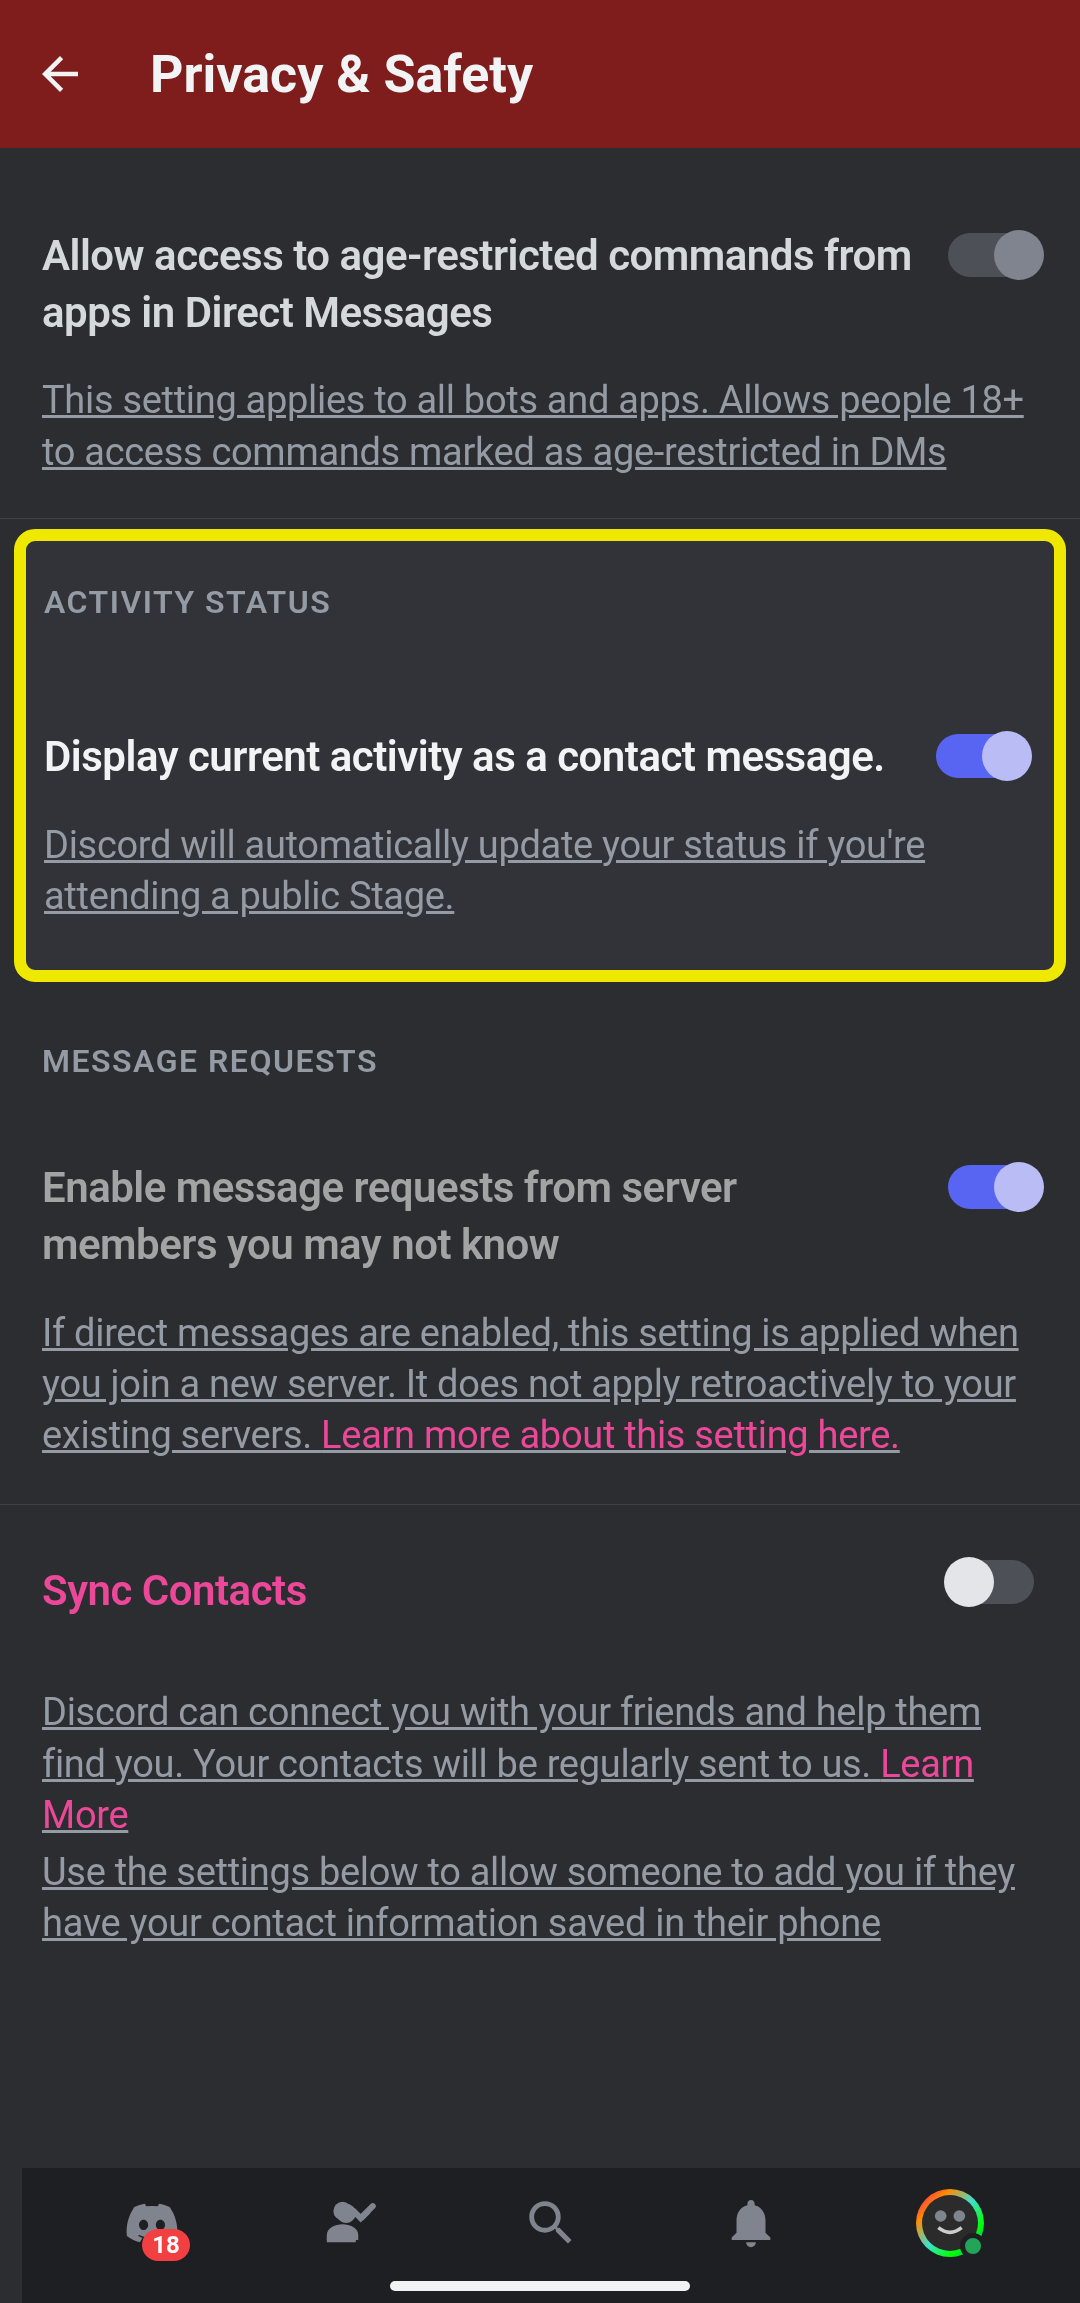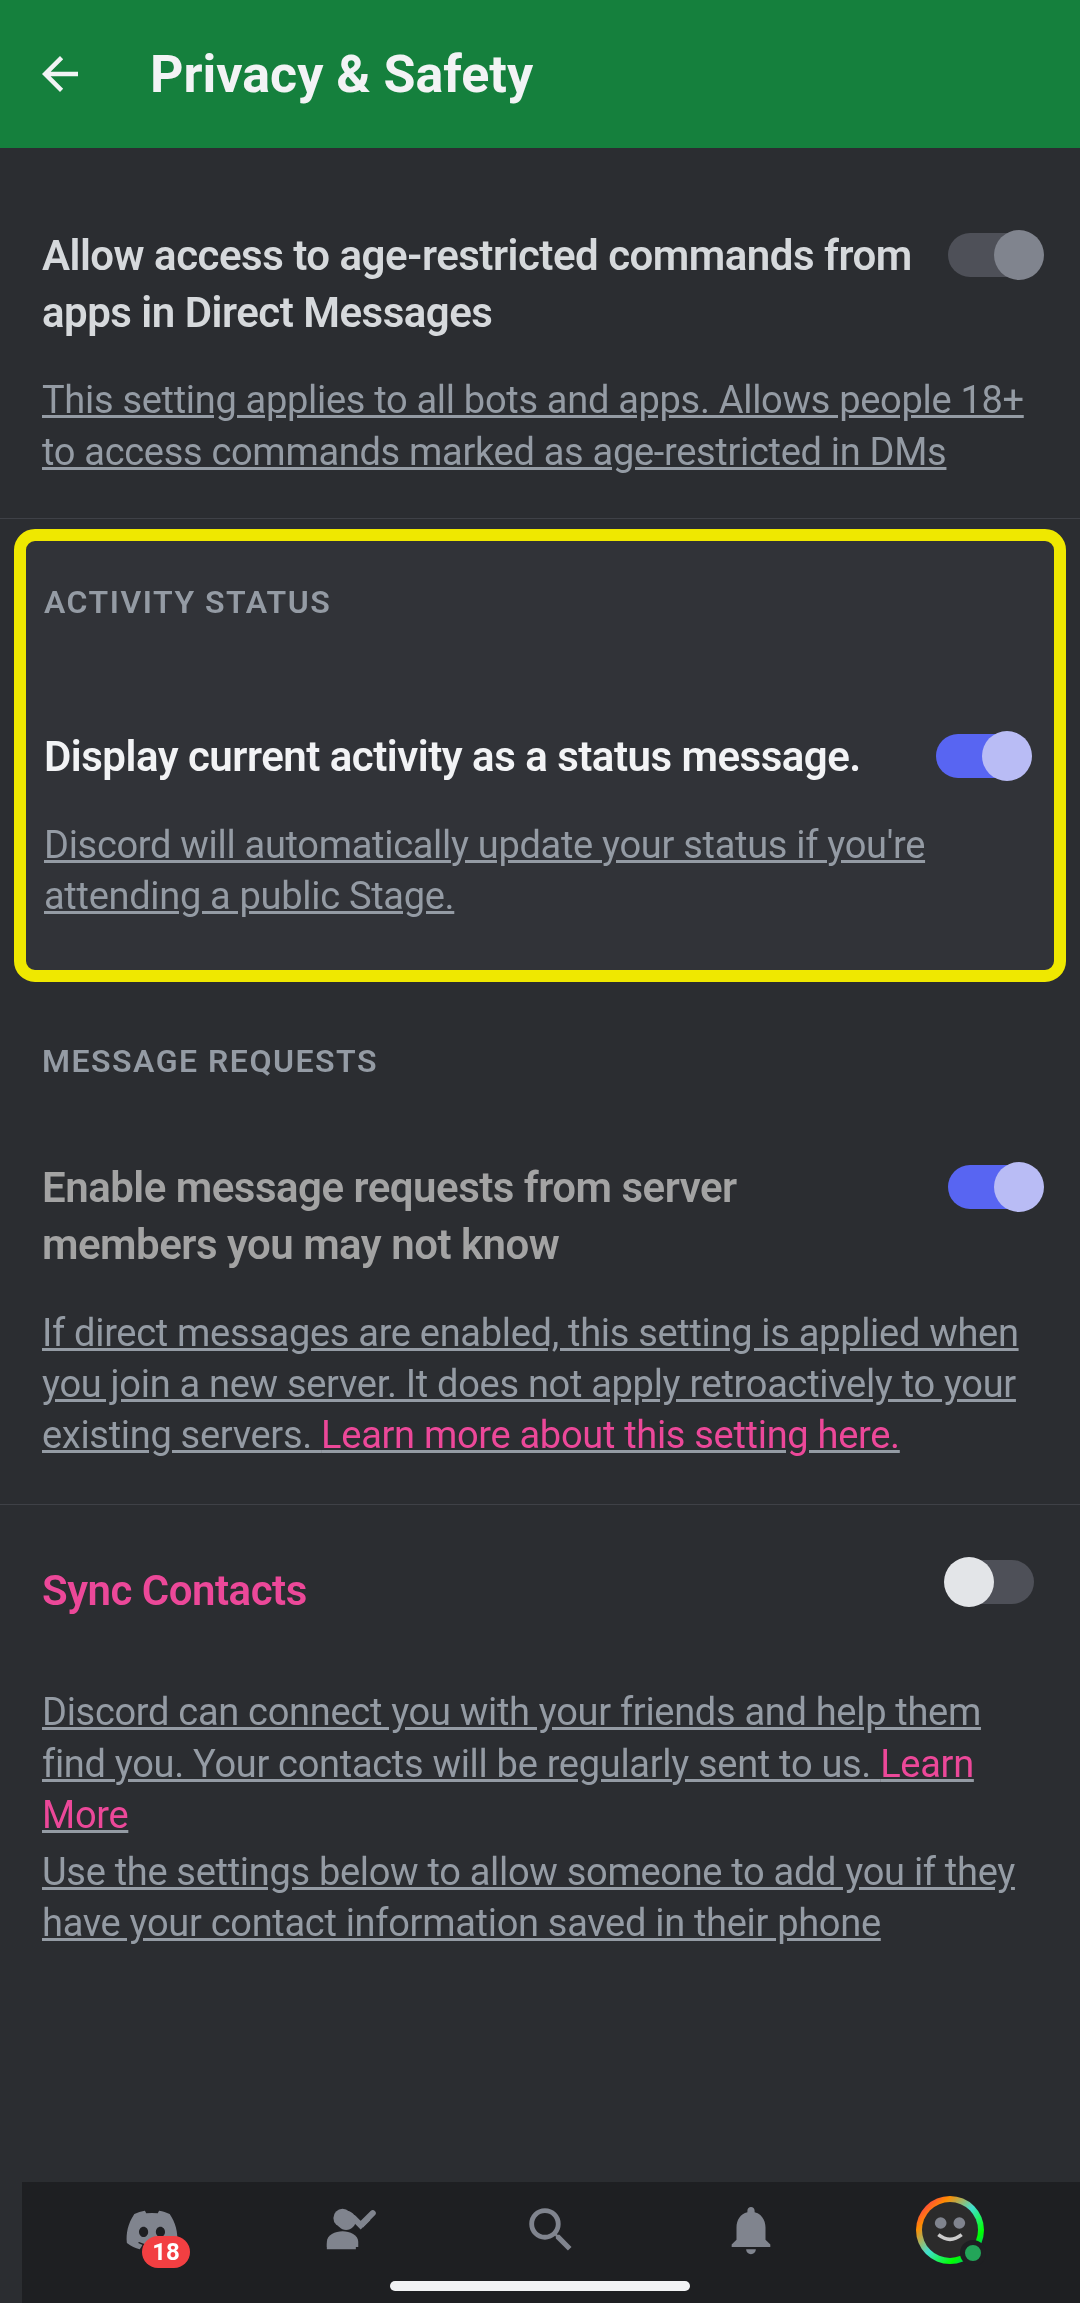--- a/index.html
+++ b/index.html
@@ -10,21 +10,21 @@
     body {
       font-family: -apple-system, BlinkMacSystemFont, "Segoe UI", Roboto, Helvetica, Arial, sans-serif;
       background: #2b2d31;
       color: #dbdee1;
       width: 1080px;
       height: 2303px;
       overflow: hidden;
       position: relative;
     }
     .header {
-      background: #15803d;
+      background: #7f1d1d;
       height: 148px;
       display: flex;
       align-items: center;
       padding: 0 30px;
     }
     .back-arrow {
       width: 60px;
       height: 60px;
       display: flex;
       align-items: center;
@@ -139,21 +139,21 @@
       border-bottom: 1.5px solid #3f4147;
     }
     .link {
       color: #ec4899;
     }
     .bottom-nav {
       position: absolute;
       bottom: 0;
       left: 0;
       right: 0;
-      height: 121px;
+      height: 135px;
       background: #1e1f22;
       display: flex;
       align-items: center;
       justify-content: space-around;
       padding: 0 30px 25px 30px;
       margin-left: 22px;
     }
     .nav-item {
       width: 80px;
       height: 80px;
@@ -252,21 +252,21 @@
         <div class="toggle-track off"></div>
         <div class="toggle-thumb grey" style="right:-6px;left:auto;"></div>
       </div>
     </div>
     <div class="setting-desc">This setting applies to all bots and apps. Allows people 18+ to access commands marked as age-restricted in DMs</div>
   </div>
 
   <div class="highlight-box">
     <div class="section-header">ACTIVITY STATUS</div>
     <div class="setting-row">
-      <div class="setting-label" style="color:#f2f3f5">Display current activity as a status message.</div>
+      <div class="setting-label" style="color:#f2f3f5">Display current activity as a contact message.</div>
       <div class="toggle">
         <div class="toggle-track on"></div>
         <div class="toggle-thumb on"></div>
       </div>
     </div>
     <div class="setting-desc">Discord will automatically update your status if you're attending a public Stage.</div>
   </div>
 
   <div class="section-container">
     <div class="section-header">MESSAGE REQUESTS</div>

